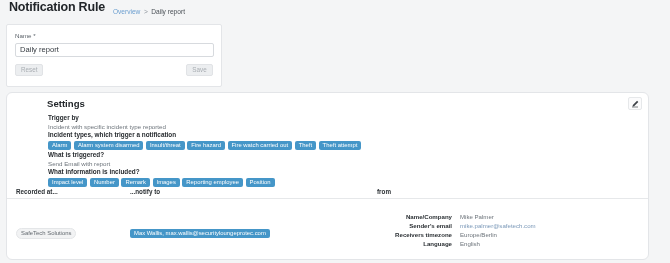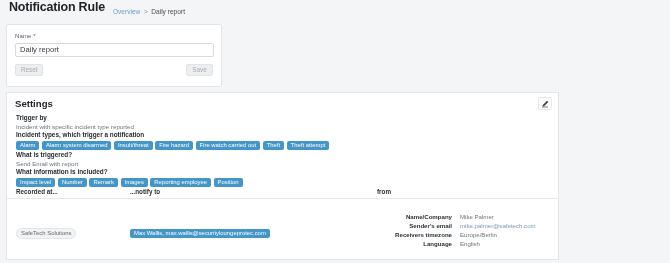--- a/index.html
+++ b/index.html
@@ -104,25 +104,26 @@
     font-size: 6.3px;
     line-height: 10px;
     padding: 0 5px;
     cursor: default;
   }
 
   
   .settings-panel {
     position: absolute;
     left: 6px; top: 92px;
-    width: 553px;
+    width: 643px;
     height: 168px;
     background: #ffffff;
     border: 1px solid #e3e5e8;
-    border-radius: 0;
+    border-radius: 6px;
+    padding-left: 32px;
   }
   .settings-head {
     position: relative;
     height: 21px;
     padding: 0 8px;
     display: flex;
     align-items: center;
   }
   .settings-title {
     font-size: 9.6px;

